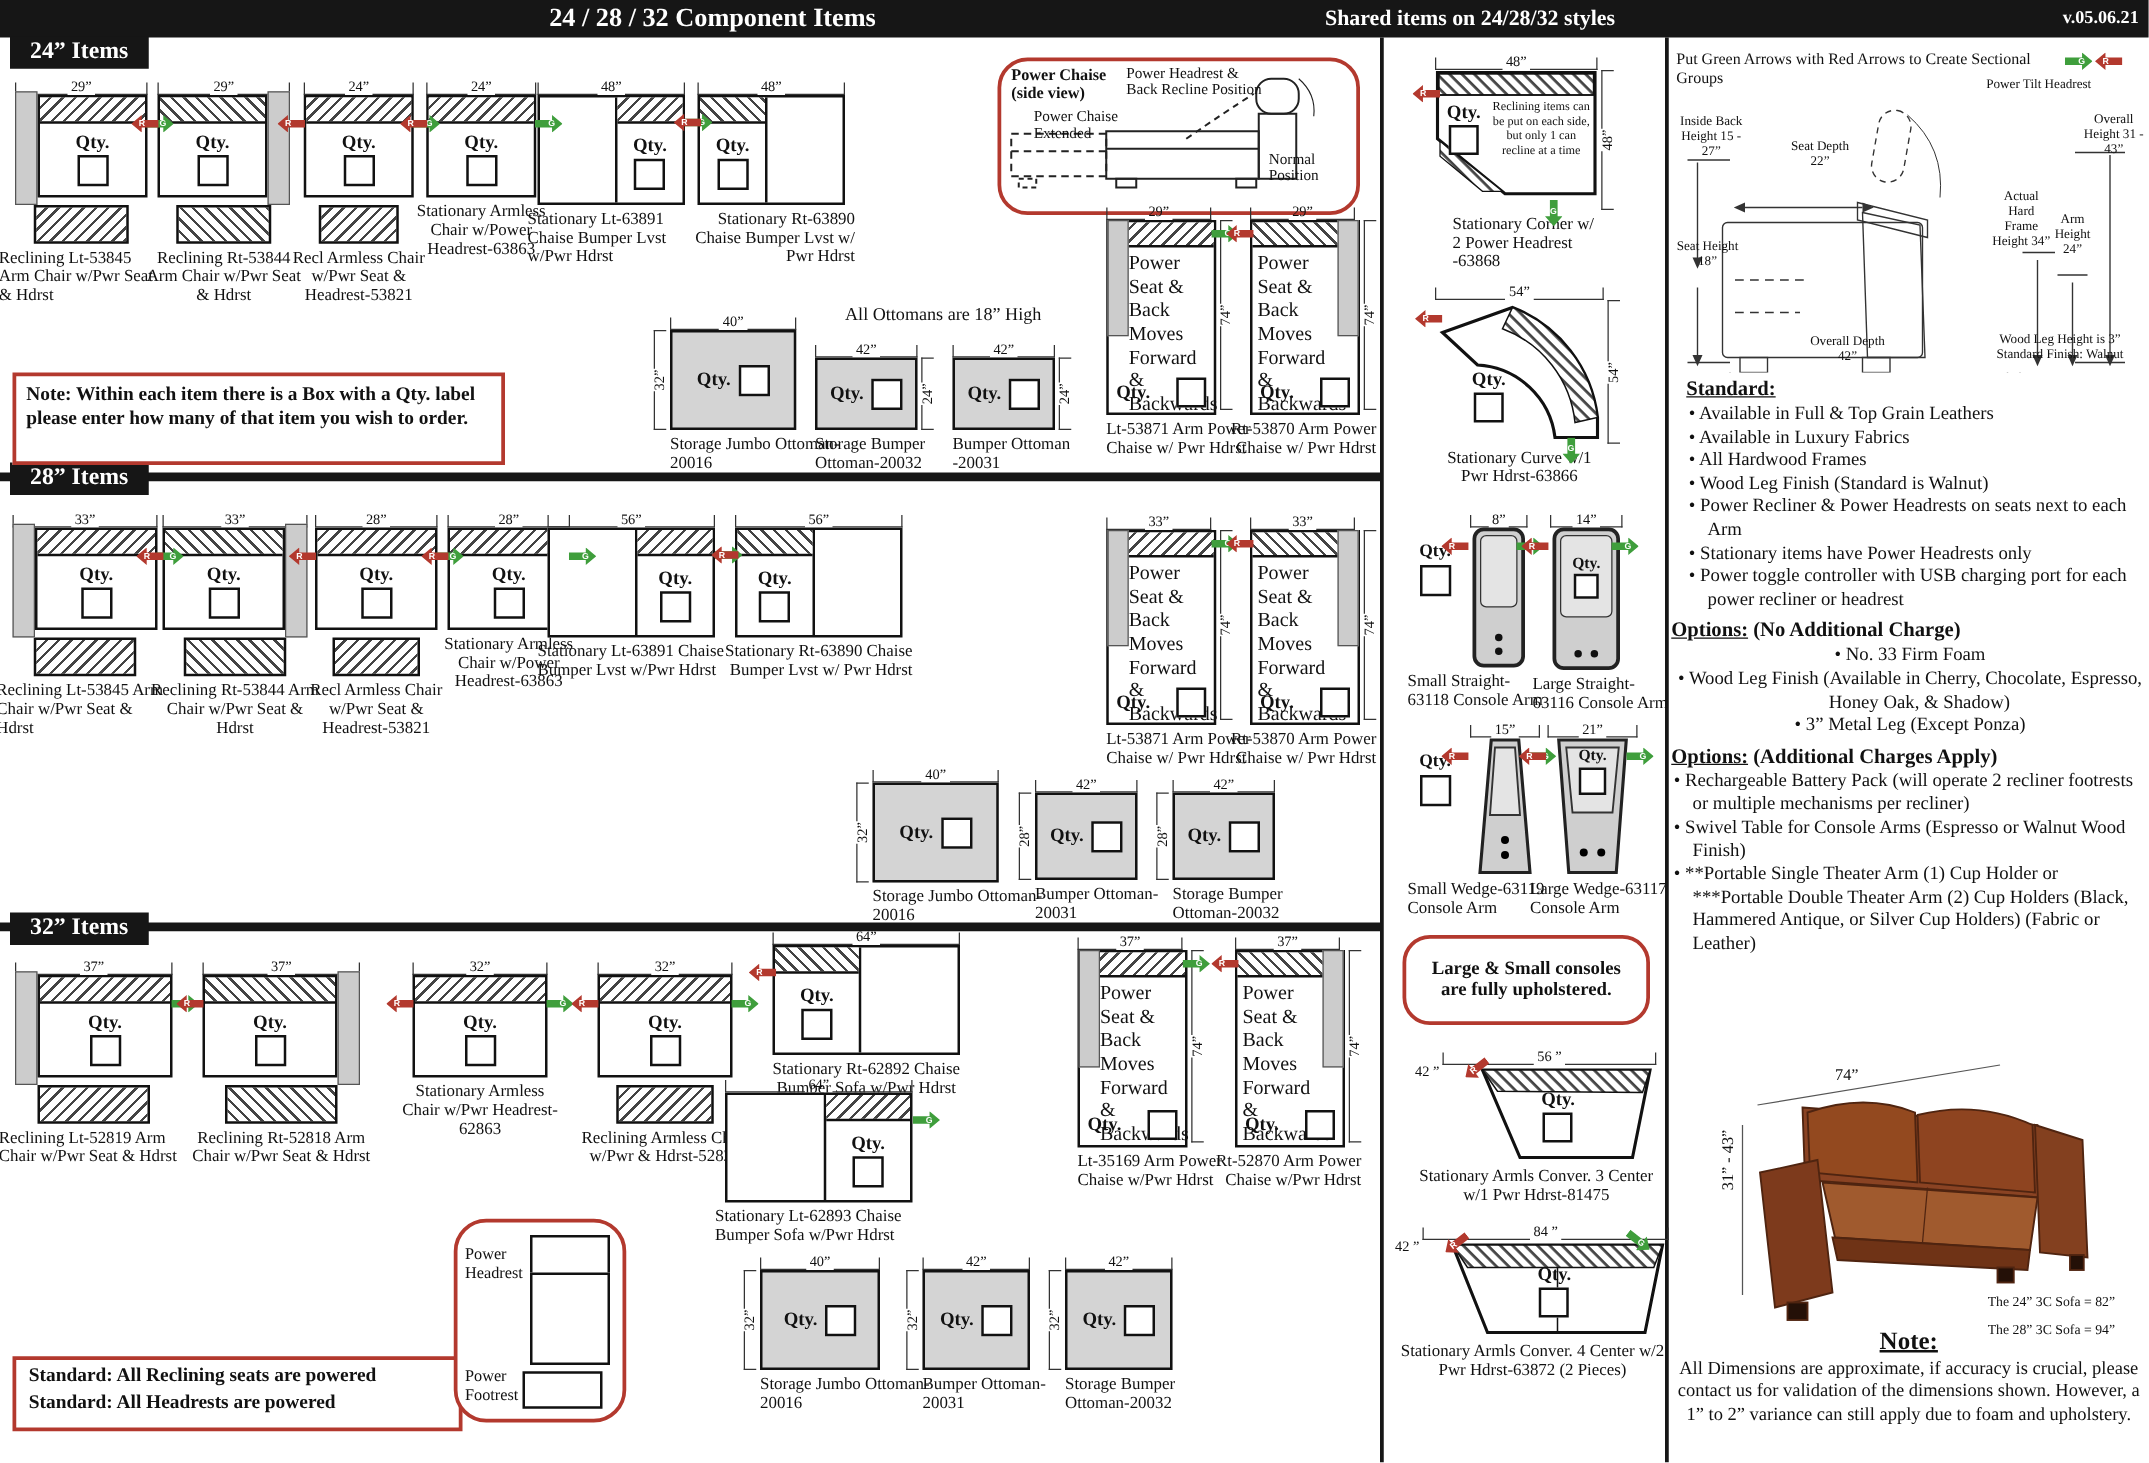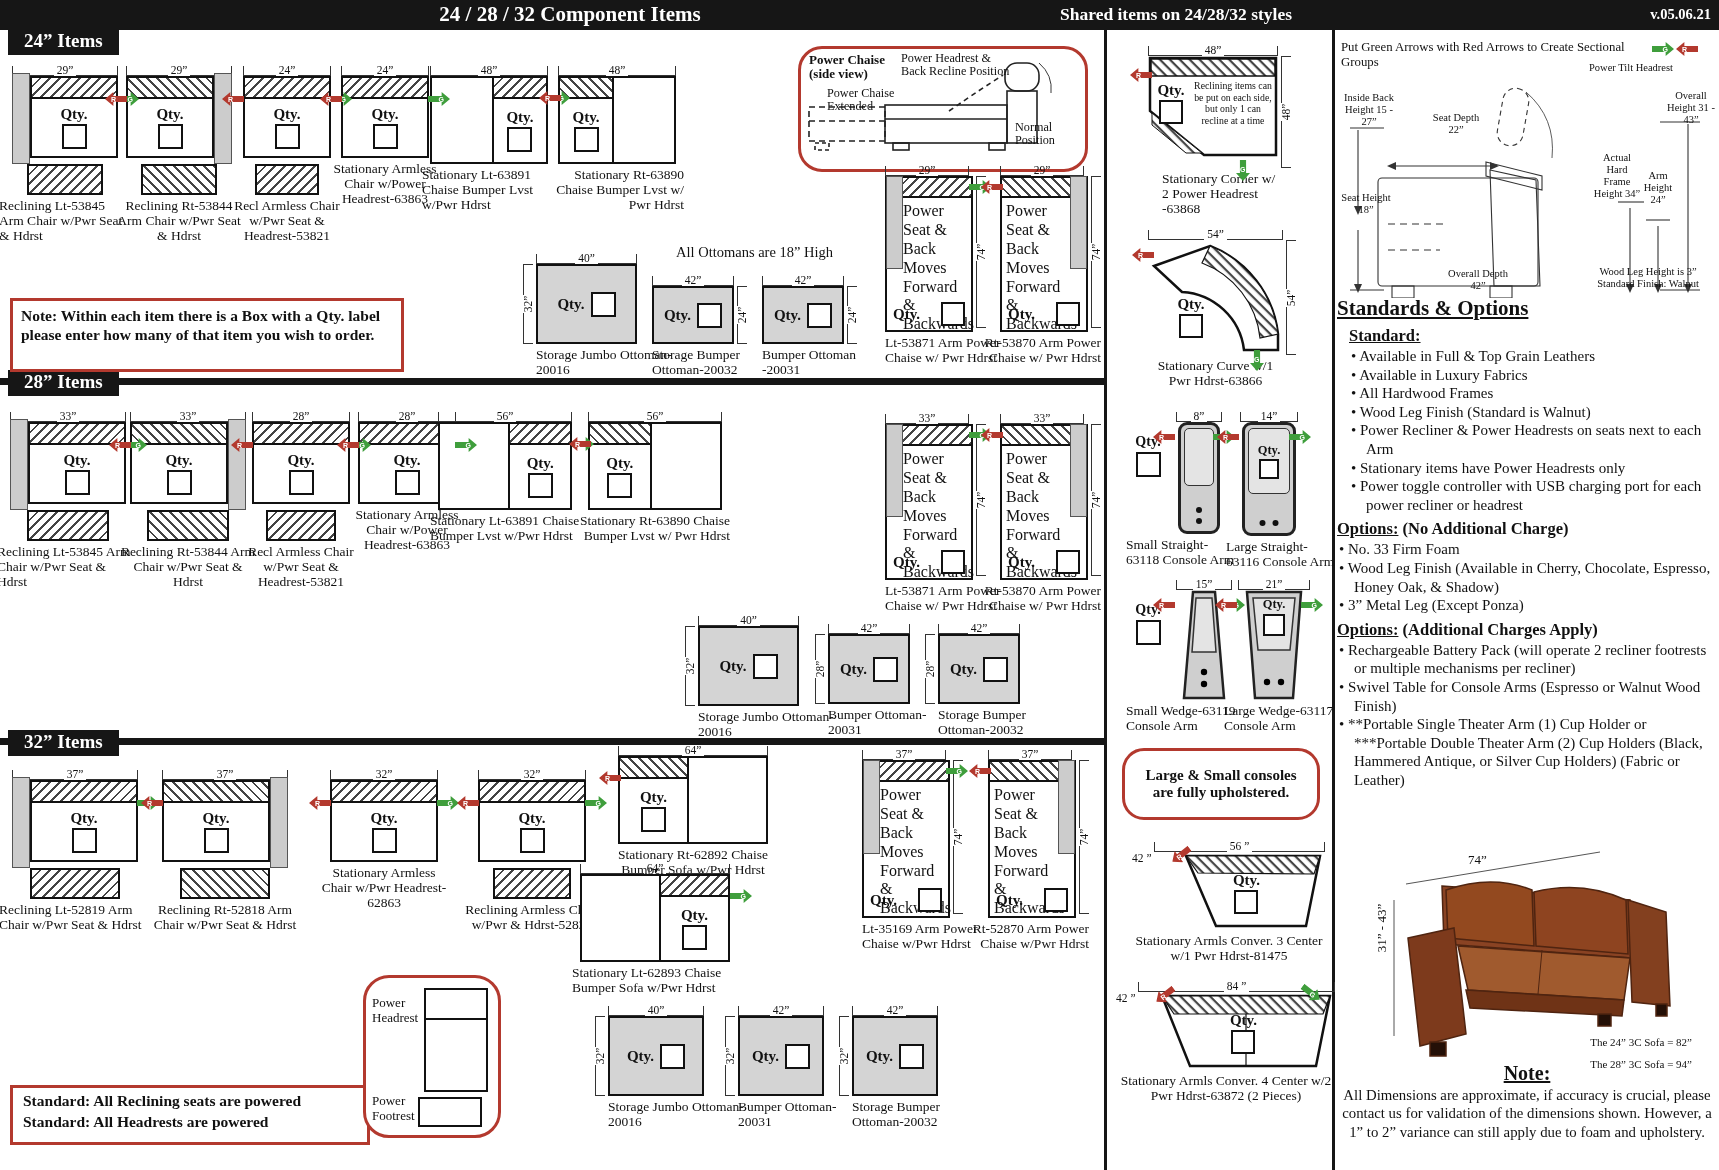--- a/index.html
+++ b/index.html
@@ -231,33 +231,32 @@
   <div class="dimlab" style="left:1341px;top:92px;width:56px;">Inside Back Height 15 - 27”</div>
   <div class="dimlab" style="left:1424px;top:112px;width:64px;">Seat Depth 22”</div>
   <div class="dimlab" style="left:1664px;top:90px;width:54px;">Overall Height 31 - 43”</div>
   <div class="dimlab" style="left:1592px;top:152px;width:50px;">Actual Hard Frame Height 34”</div>
   <div class="dimlab" style="left:1636px;top:170px;width:44px;">Arm Height 24”</div>
   <div class="dimlab" style="left:1341px;top:192px;width:50px;">Seat Height 18”</div>
   <div class="dimlab" style="left:1446px;top:268px;width:64px;">Overall Depth 42”</div>
   <div class="dimlab" style="left:1586px;top:266px;width:124px;">Wood Leg Height is 3” Standard Finish: Walnut</div>
 
   <div class="stdpanel">
-    <div class="std-title">Standards &amp; Options</div>
     <div class="std-h"><span class="u">Standard:</span></div>
     <ul>
       <li>Available in Full &amp; Top Grain Leathers</li>
       <li>Available in Luxury Fabrics</li>
       <li>All Hardwood Frames</li>
       <li>Wood Leg Finish (Standard is Walnut)</li>
       <li>Power Recliner &amp; Power Headrests on seats next to each Arm</li>
       <li>Stationary items have Power Headrests only</li>
       <li>Power toggle controller with USB charging port for each power recliner or headrest</li>
     </ul>
     <div class="std-h" style="margin-left:0;"><span class="u">Options:</span> <span>(No Additional Charge)</span></div>
-    <ul style="margin-left:2px;">
+    <ul style="margin-left:2px;text-align:center;">
       <li>No. 33 Firm Foam</li>
       <li>Wood Leg Finish (Available in Cherry, Chocolate, Espresso, Honey Oak, &amp; Shadow)</li>
       <li>3” Metal Leg (Except Ponza)</li>
     </ul>
     <div class="std-h" style="margin-left:0;"><span class="u">Options:</span> <span>(Additional Charges Apply)</span></div>
     <ul style="margin-left:2px;">
       <li>Rechargeable Battery Pack (will operate 2 recliner footrests or multiple mechanisms per recliner)</li>
       <li>Swivel Table for Console Arms (Espresso or Walnut Wood Finish)</li>
       <li>**Portable Single Theater Arm (1) Cup Holder or ***Portable Double Theater Arm (2) Cup Holders (Black, Hammered Antique, or Silver Cup Holders) (Fabric or Leather)</li>
     </ul>

